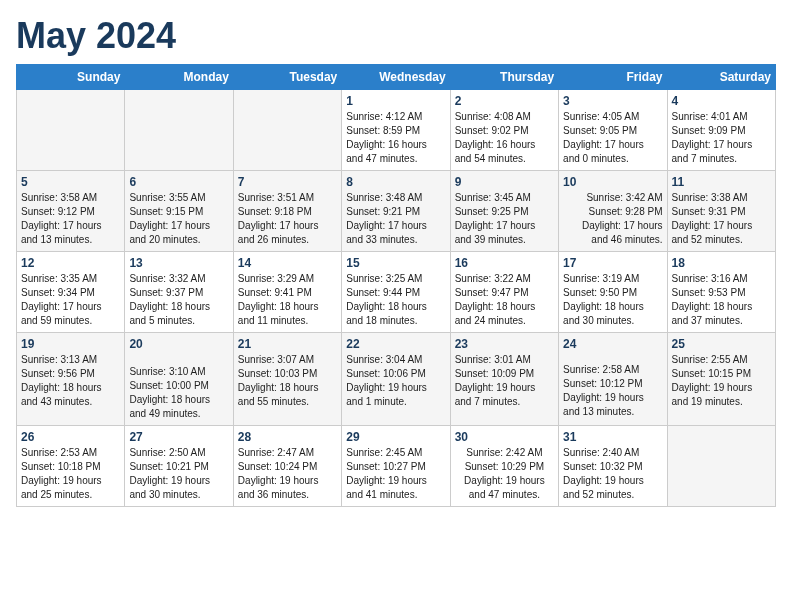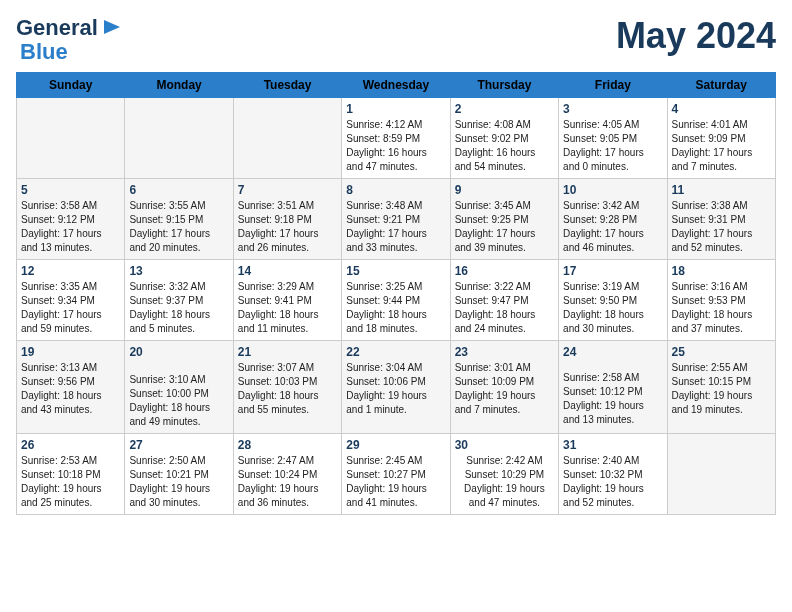--- a/index.html
+++ b/index.html
@@ -39,23 +39,23 @@
       font-weight: normal;
       color: #333;
     }
     table {
       width: 100%;
       border-collapse: collapse;
       font-size: 11px;
     }
     thead tr th {
       background: #2b7fca;
-      color: #000000;
+      color: #ffffff;
       padding: 5px 4px;
-      text-align: center;
+      text-align: right;
       font-size: 12px;
       border: 1px solid #2b7fca;
       margin-left: 9px;
     }
     tbody tr td {
       border: 1px solid #ccc;
       padding: 4px 4px;
       vertical-align: top;
       min-height: 80px;
       background: #fff;
@@ -74,31 +74,20 @@
       font-size: 10px;
       color: #222;
       line-height: 1.4;
     }
     .empty-cell { background: #f5f5f5 !important; }
   </style>
 </head>
 <body>
 
 <div class="header">
-  <div class="logo">
-    <div style="display:flex;align-items:center;">
-      <span class="logo-text">
-        <span style="color:#1a3a5c;">General</span>
-      </span>
-      <svg width="22" height="22" viewBox="0 0 22 22" style="margin-left:2px;margin-top:-2px;">
-        <polygon points="4,4 20,11 4,18" fill="#2b7fca"></polygon>
-      </svg>
-    </div>
-    <span class="logo-text" style="color:#2b7fca;font-size:22px;font-weight:bold;margin-left:4px;">Blue</span>
-  </div>
   <div class="title-block">
     <h1>May 2024</h1>
   </div>
 </div>
 
 <table>
   <thead>
     <tr>
     <th>Sunday</th>
         <th>Monday</th>
@@ -174,21 +163,21 @@
         </td>
         <td>
           <span class="day-num">9</span>
           <div class="day-info" style="white-space: pre-line;">Sunrise: 3:45 AM
 Sunset: 9:25 PM
 Daylight: 17 hours
 and 39 minutes.</div>
         </td>
         <td>
           <span class="day-num">10</span>
-          <div class="day-info" style="white-space: pre-line;">Sunrise: 3:42 AM
+          <div class="day-info" style="white-space: pre-line; text-align: right;">Sunrise: 3:42 AM
 Sunset: 9:28 PM
 Daylight: 17 hours
 and 46 minutes.</div>
         </td>
         <td>
           <span class="day-num">11</span>
           <div class="day-info" style="white-space: pre-line;">Sunrise: 3:38 AM
 Sunset: 9:31 PM
 Daylight: 17 hours
 and 52 minutes.</div>

